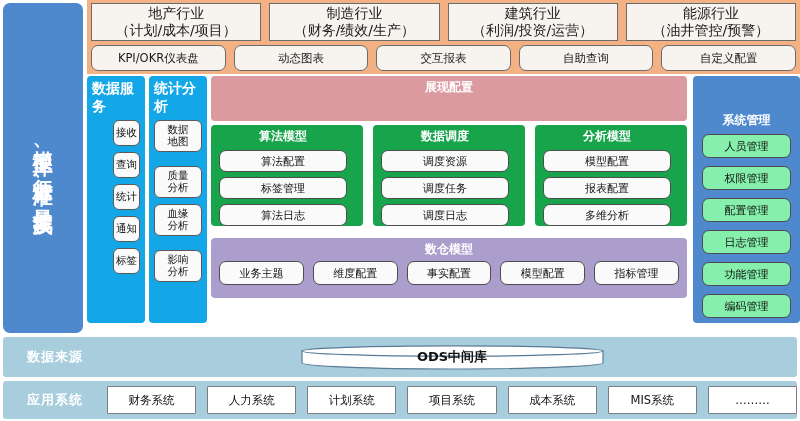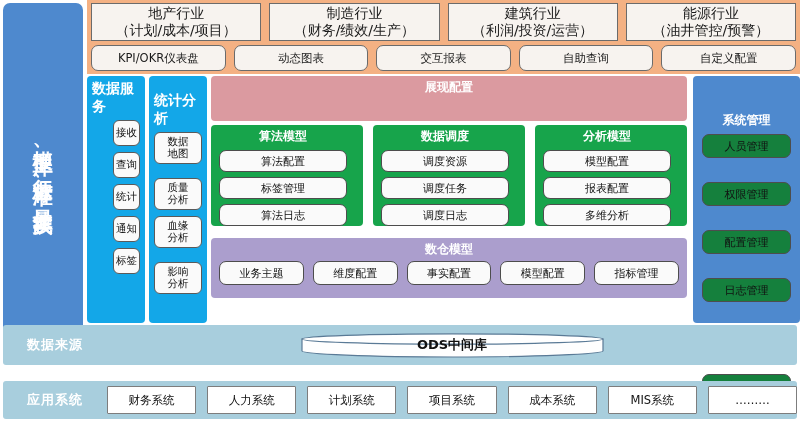--- a/index.html
+++ b/index.html
@@ -50,21 +50,21 @@
   .mid{position:absolute;left:87px;top:76px;width:713px;height:257px;}
 
   .col-ds{
     position:absolute;left:0px;top:0px;width:58px;height:247px;
     background:#13A7E8;border-radius:4px;
     padding:4px 5px;box-sizing:border-box;
   }
   .col-sa{
     position:absolute;left:62px;top:0px;width:58px;height:247px;
     background:#13A7E8;border-radius:4px;
-    padding:16px 5px;box-sizing:border-box;
+    padding:4px 5px;box-sizing:border-box;
   }
   .col-head{
     color:#ffffff;font-size:14px;font-weight:bold;text-align:left;
     margin-bottom:4px;letter-spacing:0px;
   }
   .pill{
     background:#FAFAFA;border:1px solid #5a5a5a;border-radius:6px;
     font-size:10.5px;color:#111;text-align:center;
     display:flex;align-items:center;justify-content:center;
     line-height:1.1;
@@ -109,32 +109,32 @@
 
   
   .col-sys{
     position:absolute;left:606px;top:0px;width:107px;height:247px;
     background:#4E89CE;border-radius:4px;padding:4px 9px;box-sizing:border-box;
   }
   .sys-head{
     color:#ffffff;font-size:12px;font-weight:bold;text-align:center;margin-bottom:5px;margin-top:32px;
   }
   .sys-btn{
-    background:#15803d;border:1px solid #4d4d4d;border-radius:7px;
-    height:22px;font-size:11px;color:#111;margin-bottom:24px;
+    background:#86efac;border:1px solid #4d4d4d;border-radius:7px;
+    height:22px;font-size:11px;color:#111;margin-bottom:8px;
     display:flex;align-items:center;justify-content:center;
   }
 
   
   .strip{
     position:absolute;left:3px;width:794px;
     background:#A8CEDD;border-radius:3px;
     display:flex;align-items:center;
   }
-  .strip-src{top:325px;height:40px;}
+  .strip-src{top:337px;height:40px;}
   .strip-app{top:381px;height:38px;}
   .strip-label{
     width:104px;flex:none;text-align:center;
     color:#ffffff;font-size:13px;font-weight:bold;letter-spacing:1px;
   }
   .ods-holder{flex:1;display:flex;align-items:center;justify-content:center;text-decoration:underline;}
   .ods{
     position:relative;width:305px;height:26px;
   }
   .ods svg{position:absolute;left:0;top:0;}

